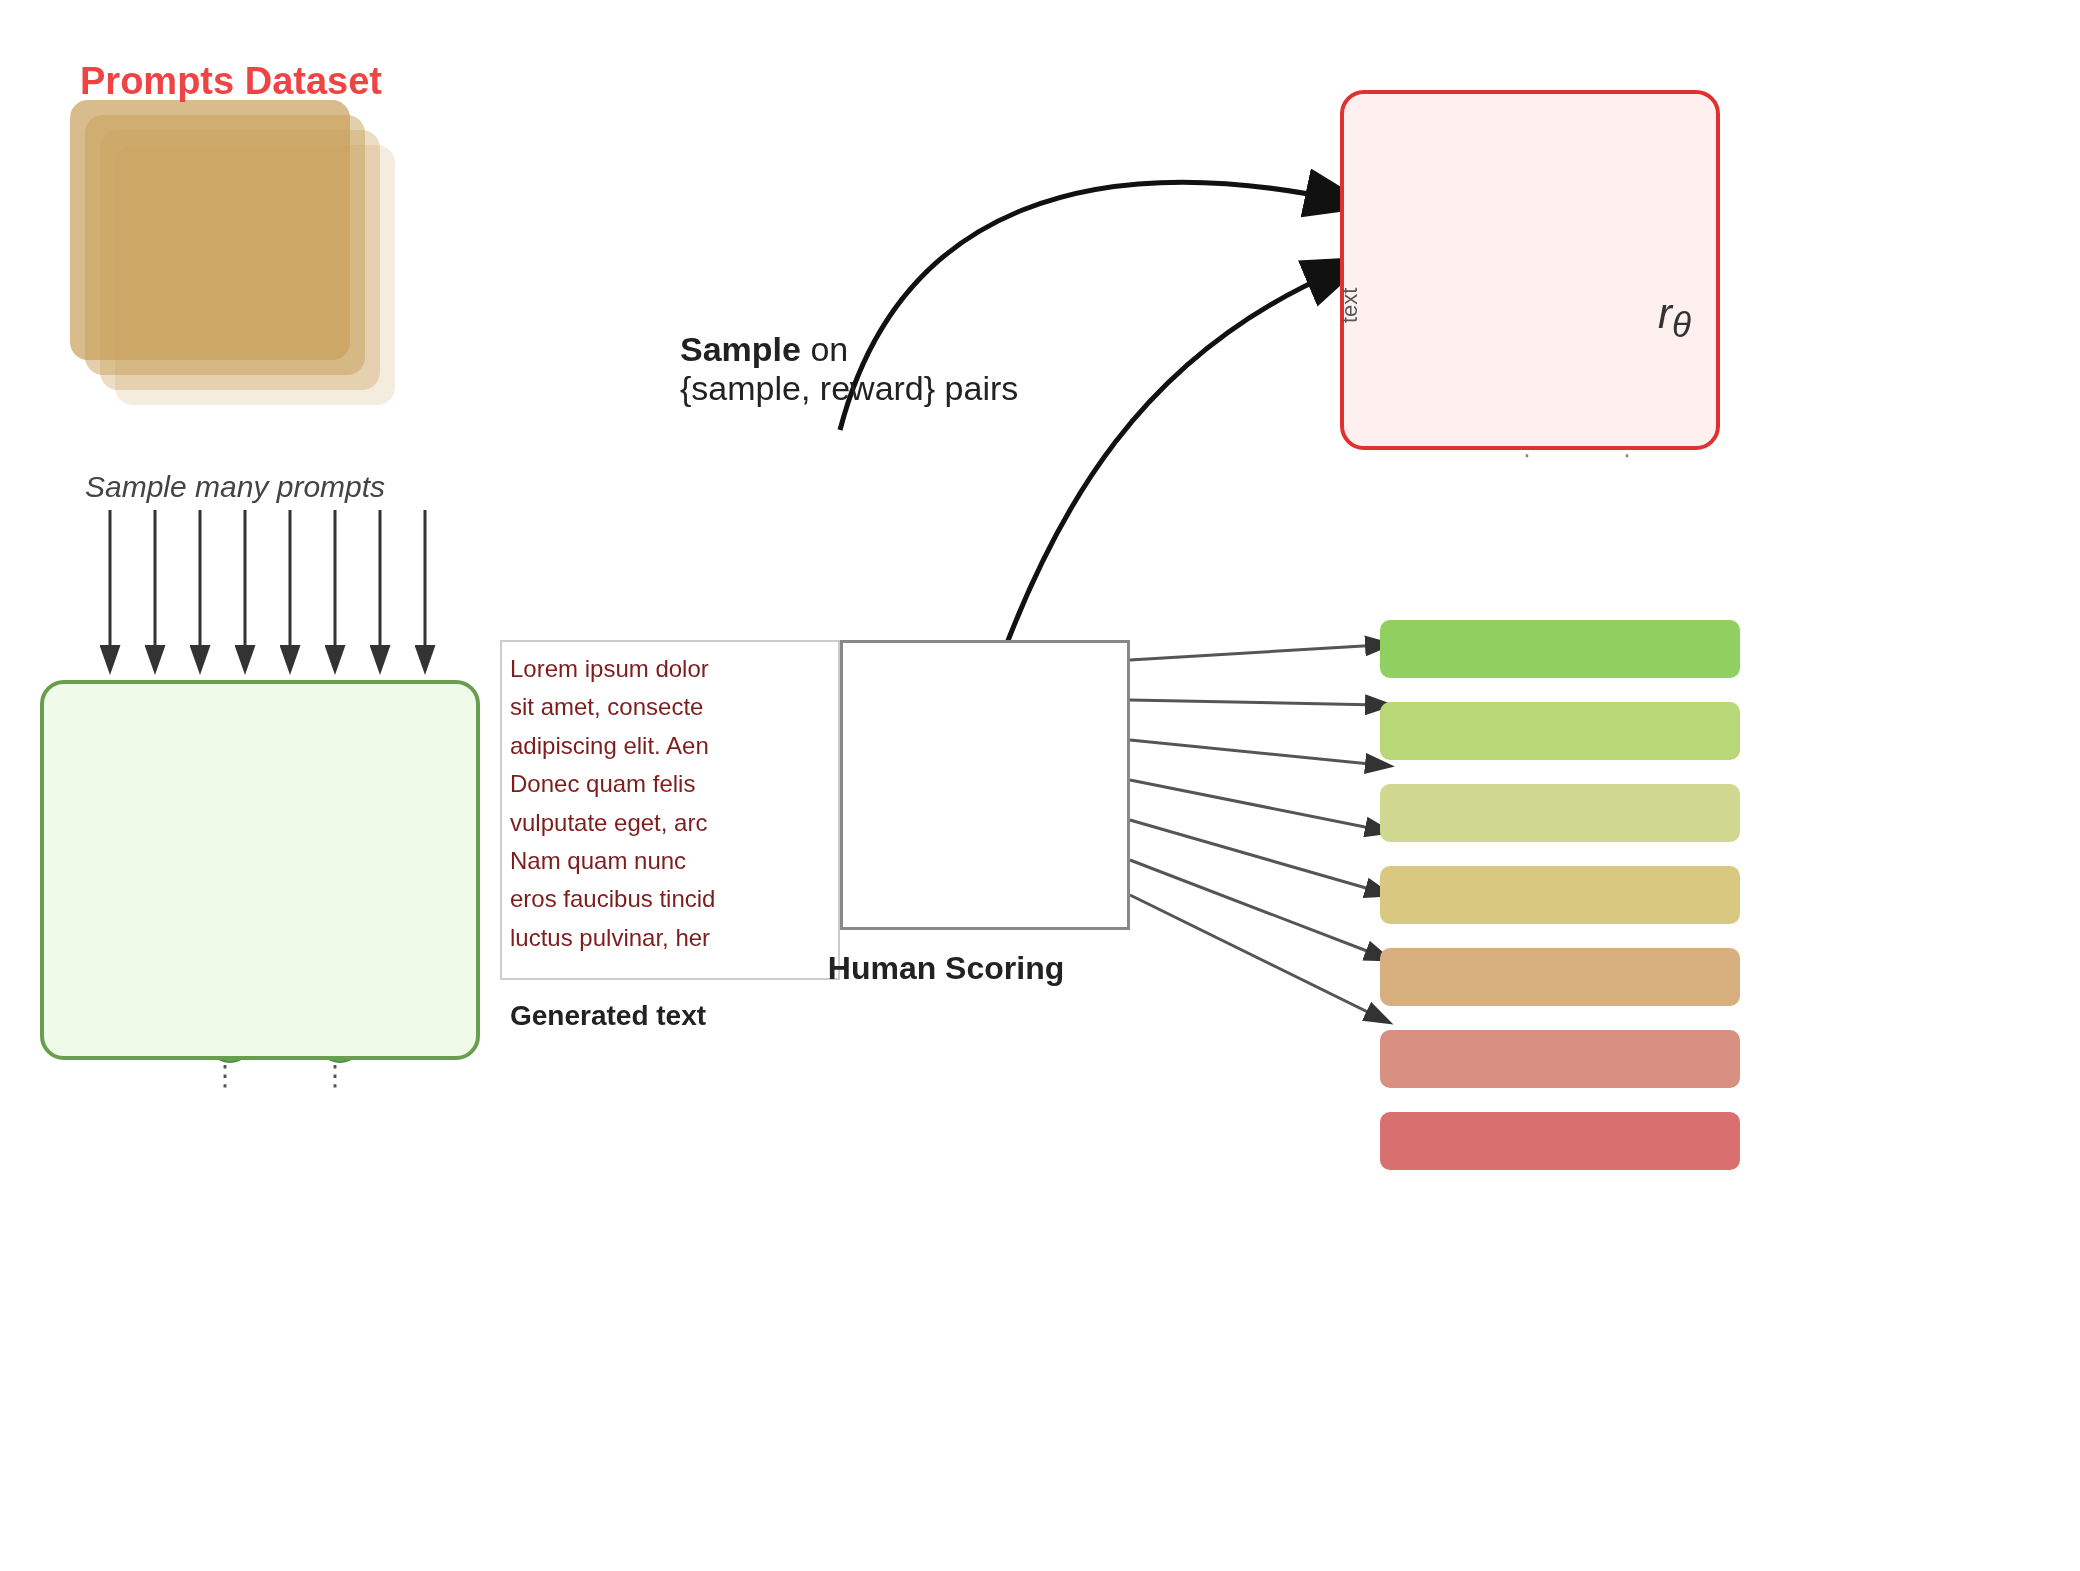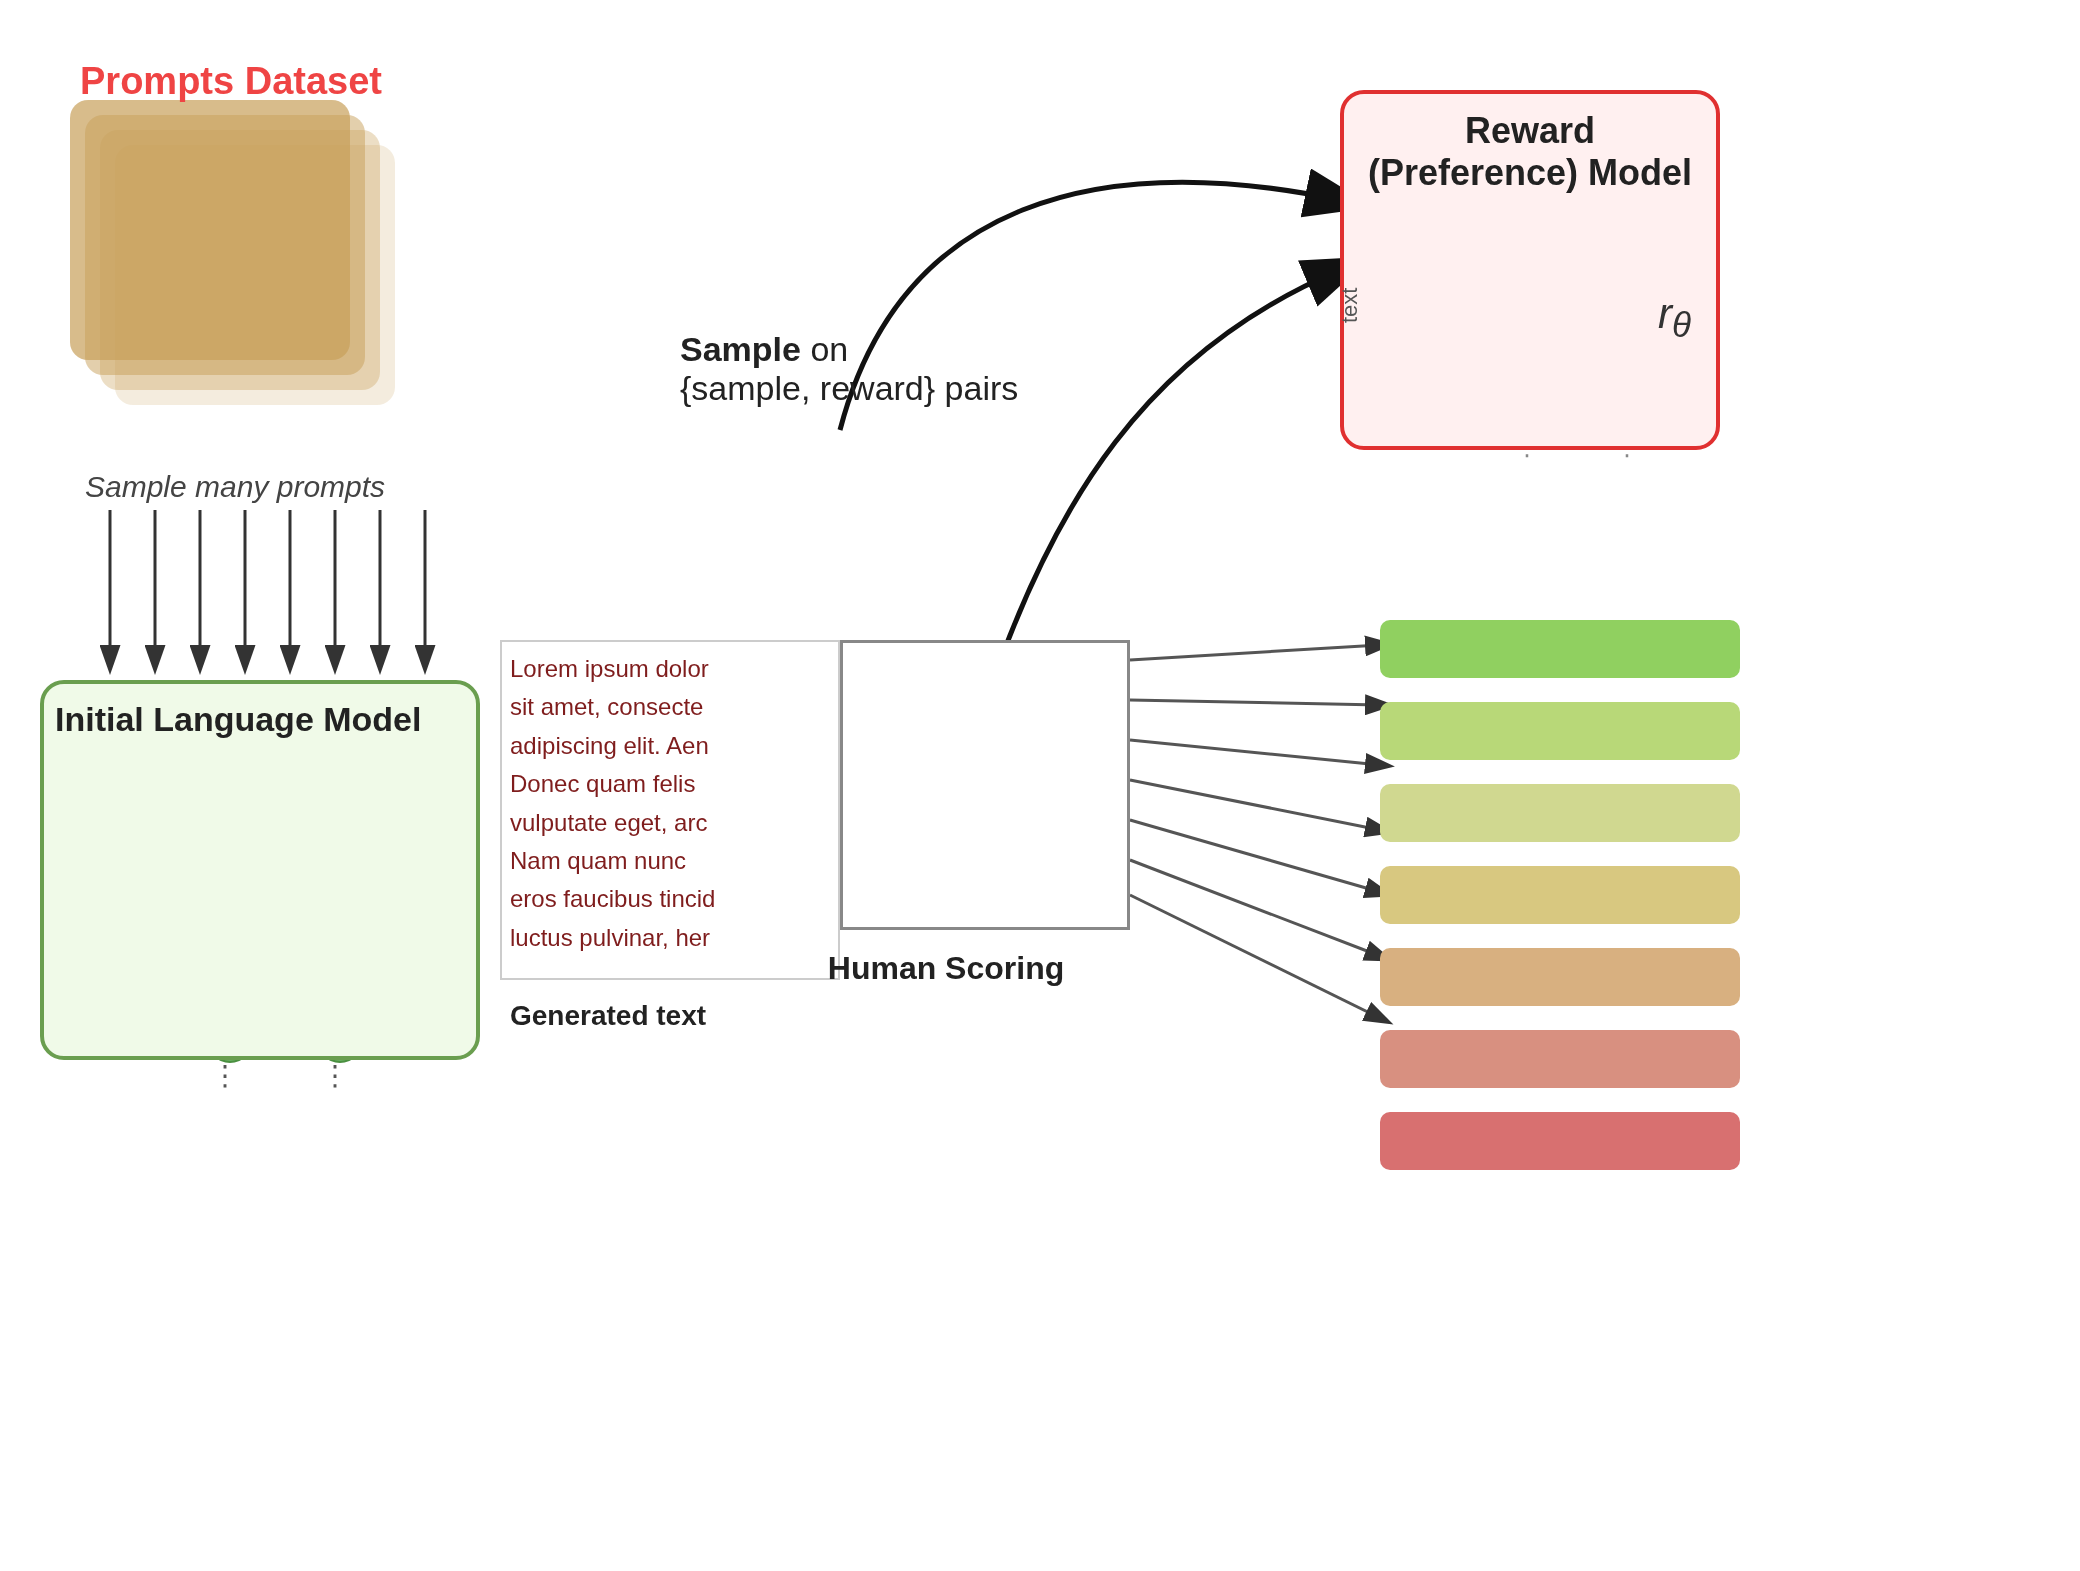--- a/index.html
+++ b/index.html
@@ -372,27 +372,22 @@
       <polygon points="-8,58 8,58 0,78" fill="#f5dbc0" stroke="#c08010" stroke-width="1"></polygon>
     </g>
 
   </svg>
 
   <div class="prompts-dataset-title">Prompts Dataset</div>
 
   <div class="sample-prompts-text">Sample many prompts</div>
 
   <div class="ilm-box"></div>
-  <div class="ilm-title">Initial Language Model</div>
 
   <div class="reward-box"></div>
-  <div class="reward-title">
-    <span>Reward (Preference)
-Model</span>
-  </div>
 
   <div class="r-theta" style="font-style:italic; font-size:42px;">r<sub>θ</sub></div>
 
   <div class="text-label-rotated">text</div>
 
   <div class="train-text">
     <span class="train-bold">Sample</span>
     <span> on<br>{sample, reward} pairs</span>
   </div>
 

